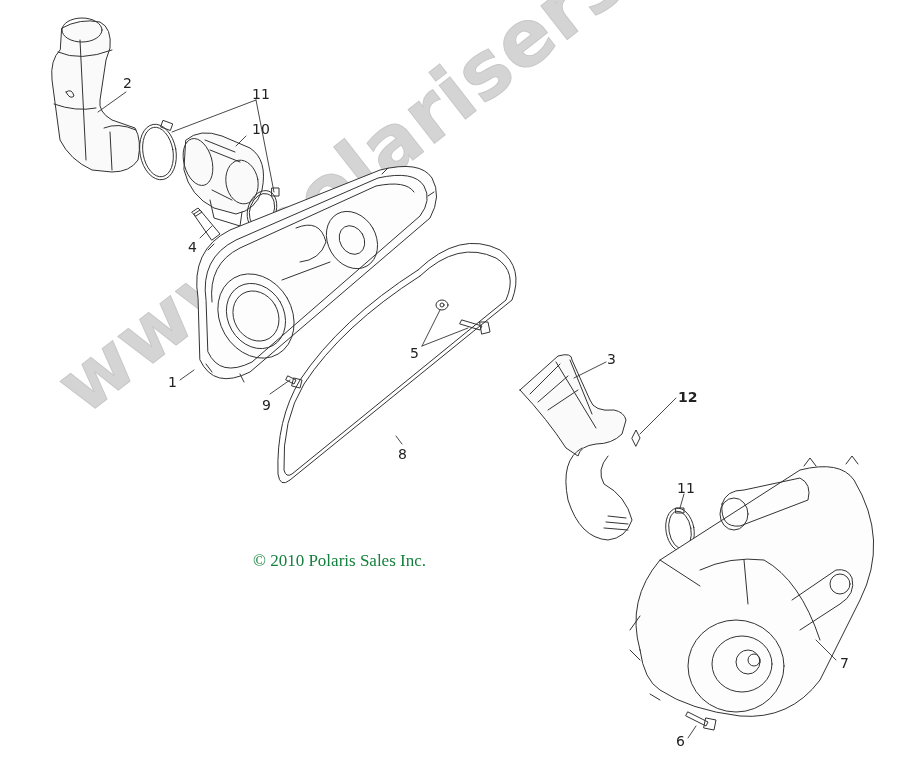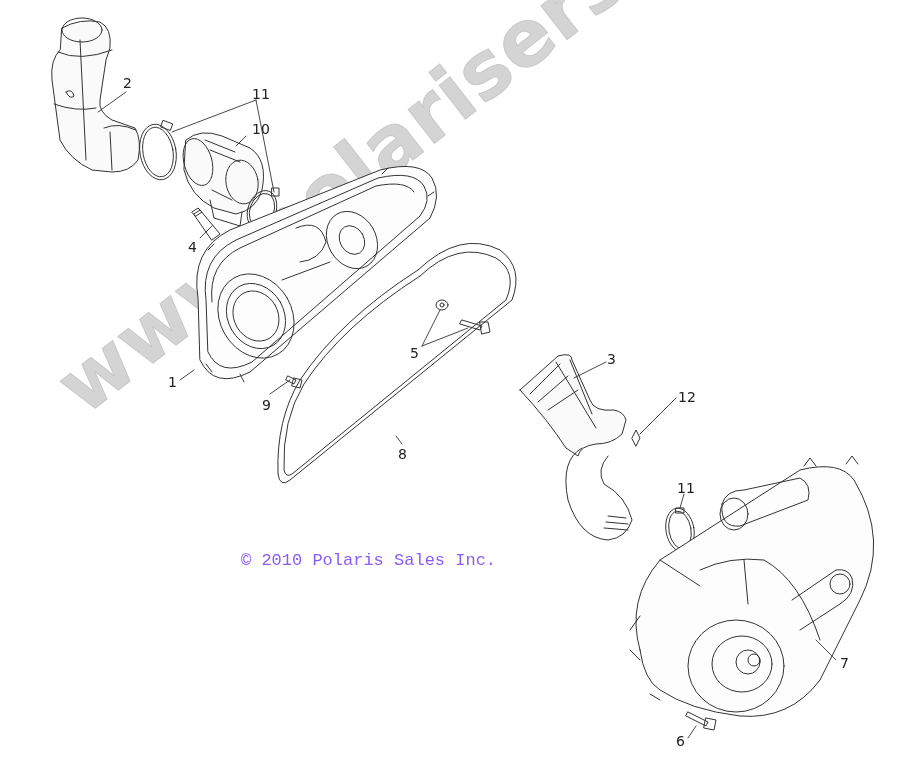--- a/index.html
+++ b/index.html
@@ -7,21 +7,21 @@
   #canvas { position:absolute; left:0; top:0; width:916px; height:776px; }
   .watermark {
     position:absolute; left:40px; top:360px;
     font-family:"DejaVu Sans", sans-serif; font-weight:bold;
     font-size:78px; color:#d4d4d4; white-space:nowrap;
     transform-origin:left top; transform:rotate(-38deg);
     letter-spacing:1px; pointer-events:none;
     -webkit-text-stroke:1px #c8c8c8;
   }
   .callout { position:absolute; font-family:"DejaVu Sans", sans-serif; font-size:14px; color:#222; line-height:1; }
-  .copyright { position:absolute; left:241px; top:551px; font-family:Liberation Mono, monospace; font-size:17px; color:#8b5cf6; white-space:nowrap; }
+  .copyright { position:absolute; left:253px; top:551px; font-family:Liberation Serif, serif; font-size:17px; color:#15803d; white-space:nowrap; }
   svg.parts { position:absolute; left:0; top:0; }
   svg.parts * { vector-effect:non-scaling-stroke; }
 </style>
 </head>
 <body>
 
 <div id="canvas">
 
   <div class="watermark">www.polarisersatzteile.de</div>
 
@@ -154,19 +154,19 @@
 
   <span class="callout" style="left:123px;top:76px;">2</span>
   <span class="callout" style="left:252px;top:87px;">11</span>
   <span class="callout" style="left:252px;top:122px;">10</span>
   <span class="callout" style="left:188px;top:240px;">4</span>
   <span class="callout" style="left:168px;top:375px;">1</span>
   <span class="callout" style="left:410px;top:346px;">5</span>
   <span class="callout" style="left:262px;top:398px;">9</span>
   <span class="callout" style="left:398px;top:447px;">8</span>
   <span class="callout" style="left:607px;top:352px;">3</span>
-  <span class="callout" style="left:678px;top:390px;">12</span>
+  <span class="callout" style="left:678px;top:390px;font-weight:bold;">12</span>
   <span class="callout" style="left:677px;top:481px;">11</span>
   <span class="callout" style="left:840px;top:656px;">7</span>
   <span class="callout" style="left:676px;top:734px;">6</span>
 
   <div class="copyright">© 2010 Polaris Sales Inc.</div>
 </div>
 
 </body></html>

